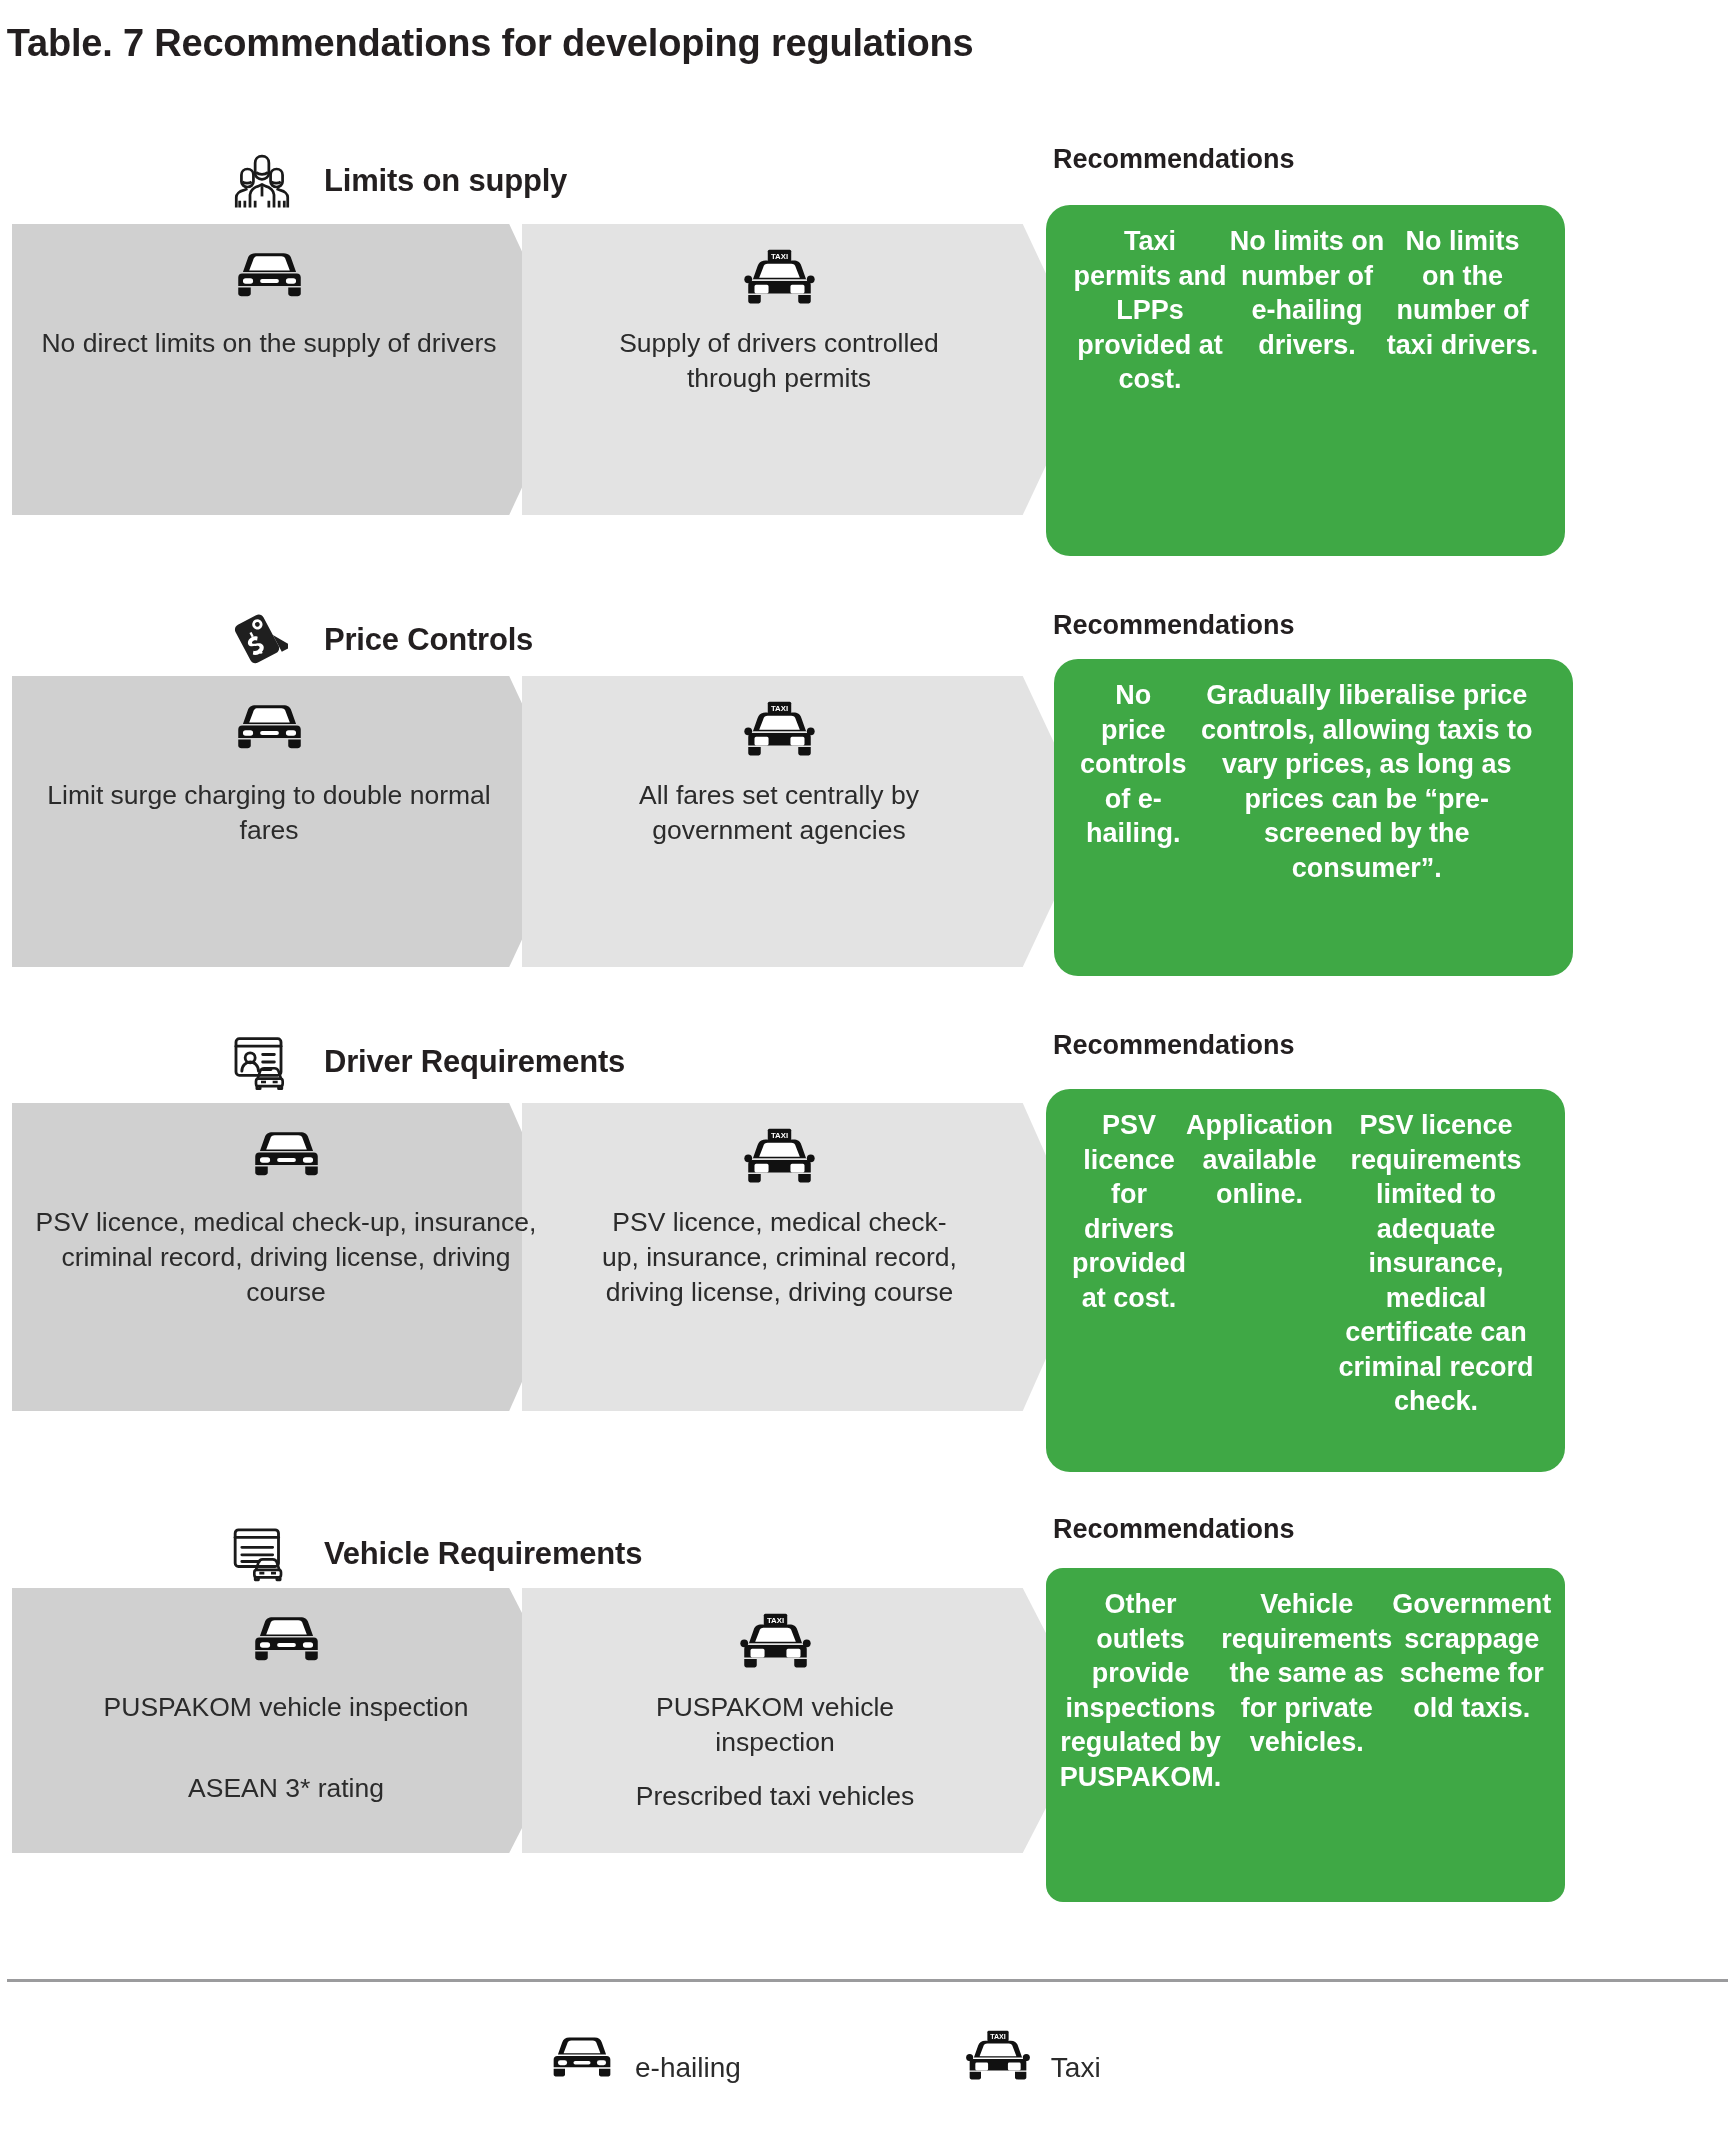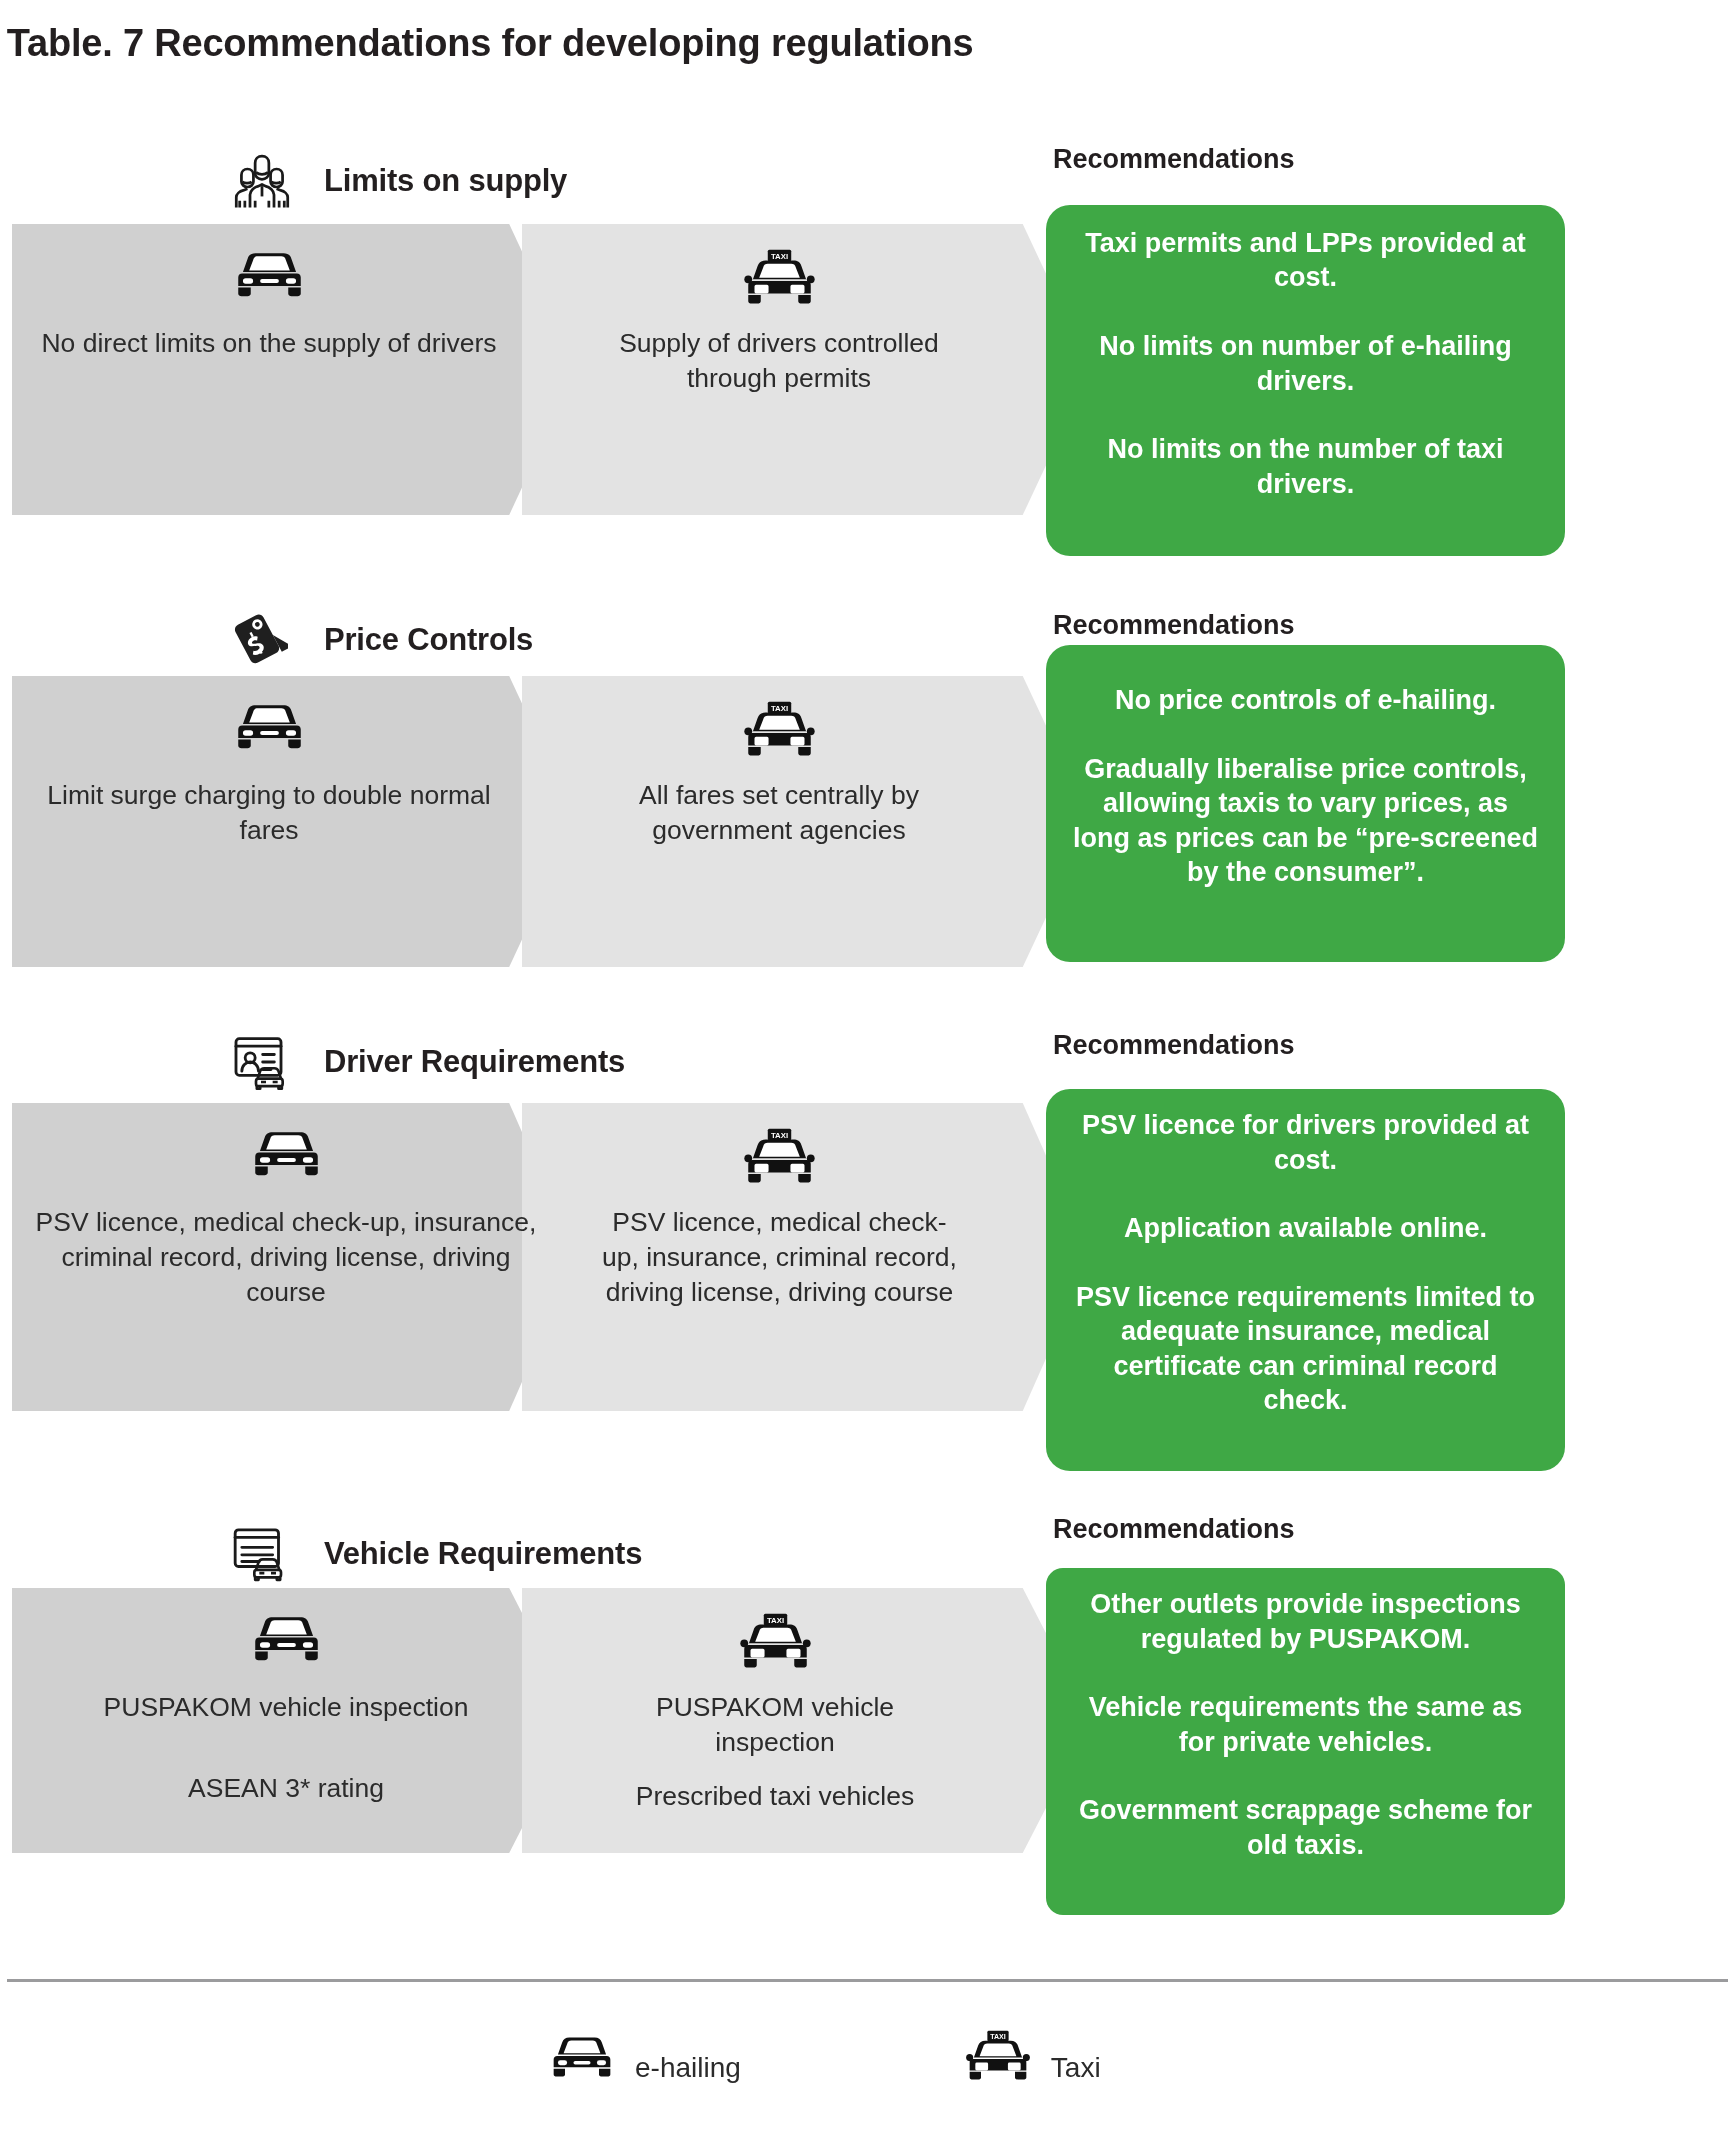--- a/index.html
+++ b/index.html
@@ -101,21 +101,21 @@
   .rec-box{
     position:absolute;
     left:1046px;
     width:519px;
     background:#3fa845;
     border-radius:24px;
     color:#ffffff;
     box-sizing:border-box;
     padding:19px 26px;
     display:flex;
-    flex-direction:column;
+    flex-direction:row;
     justify-content:center;
     z-index:3;
   }
   .rec-box p{
     margin:0 0 15.4px 0;
     text-align:center;
     font-size:27px;
     line-height:1.28;
     font-weight:bold;
   }
@@ -257,21 +257,21 @@
             <rect x="62" y="47" width="18" height="11" rx="2" fill="#fff"></rect>
             <circle cx="8" cy="40" r="5" fill="#111"></circle>
             <circle cx="88" cy="40" r="5" fill="#111"></circle>
           </svg>
         </span>
         <div class="ctext">All fares set centrally by government agencies</div>
       </div>
     </div>
 
     <div class="rec-label" style="top:610px;">Recommendations</div>
-    <div class="rec-box spaced" style="top:645px; min-height:317px;">
+    <div class="rec-box spaced" style="top:659px; min-height:317px;margin-left:8px;">
       <p>No price controls of e-hailing.</p>
       <p>Gradually liberalise price controls, allowing taxis to vary prices, as long as prices can be “pre-screened by the consumer”.</p>
     </div>
   </div>
 
   <div class="section" style="top:0;">
 
     <div class="sec-head" style="top:1032px;">
       <span class="glyph">
         <svg viewBox="0 0 72 72" width="60" height="60">

